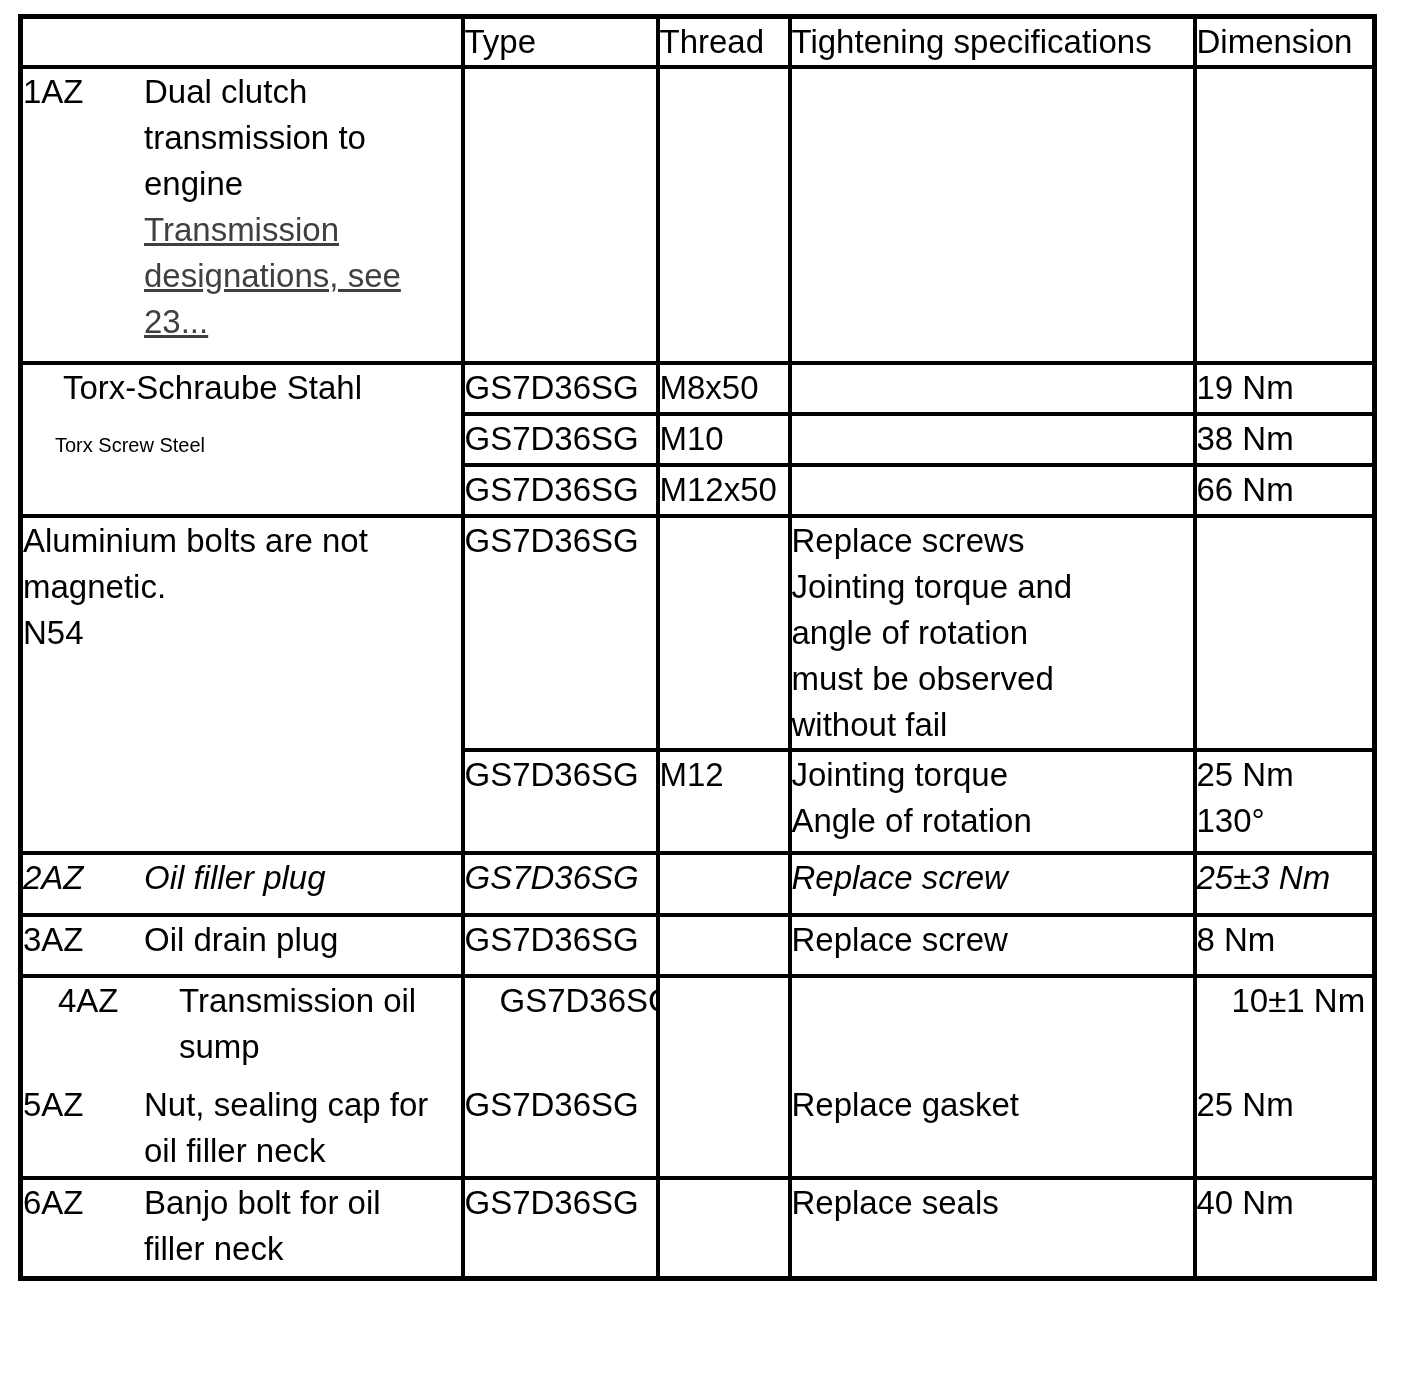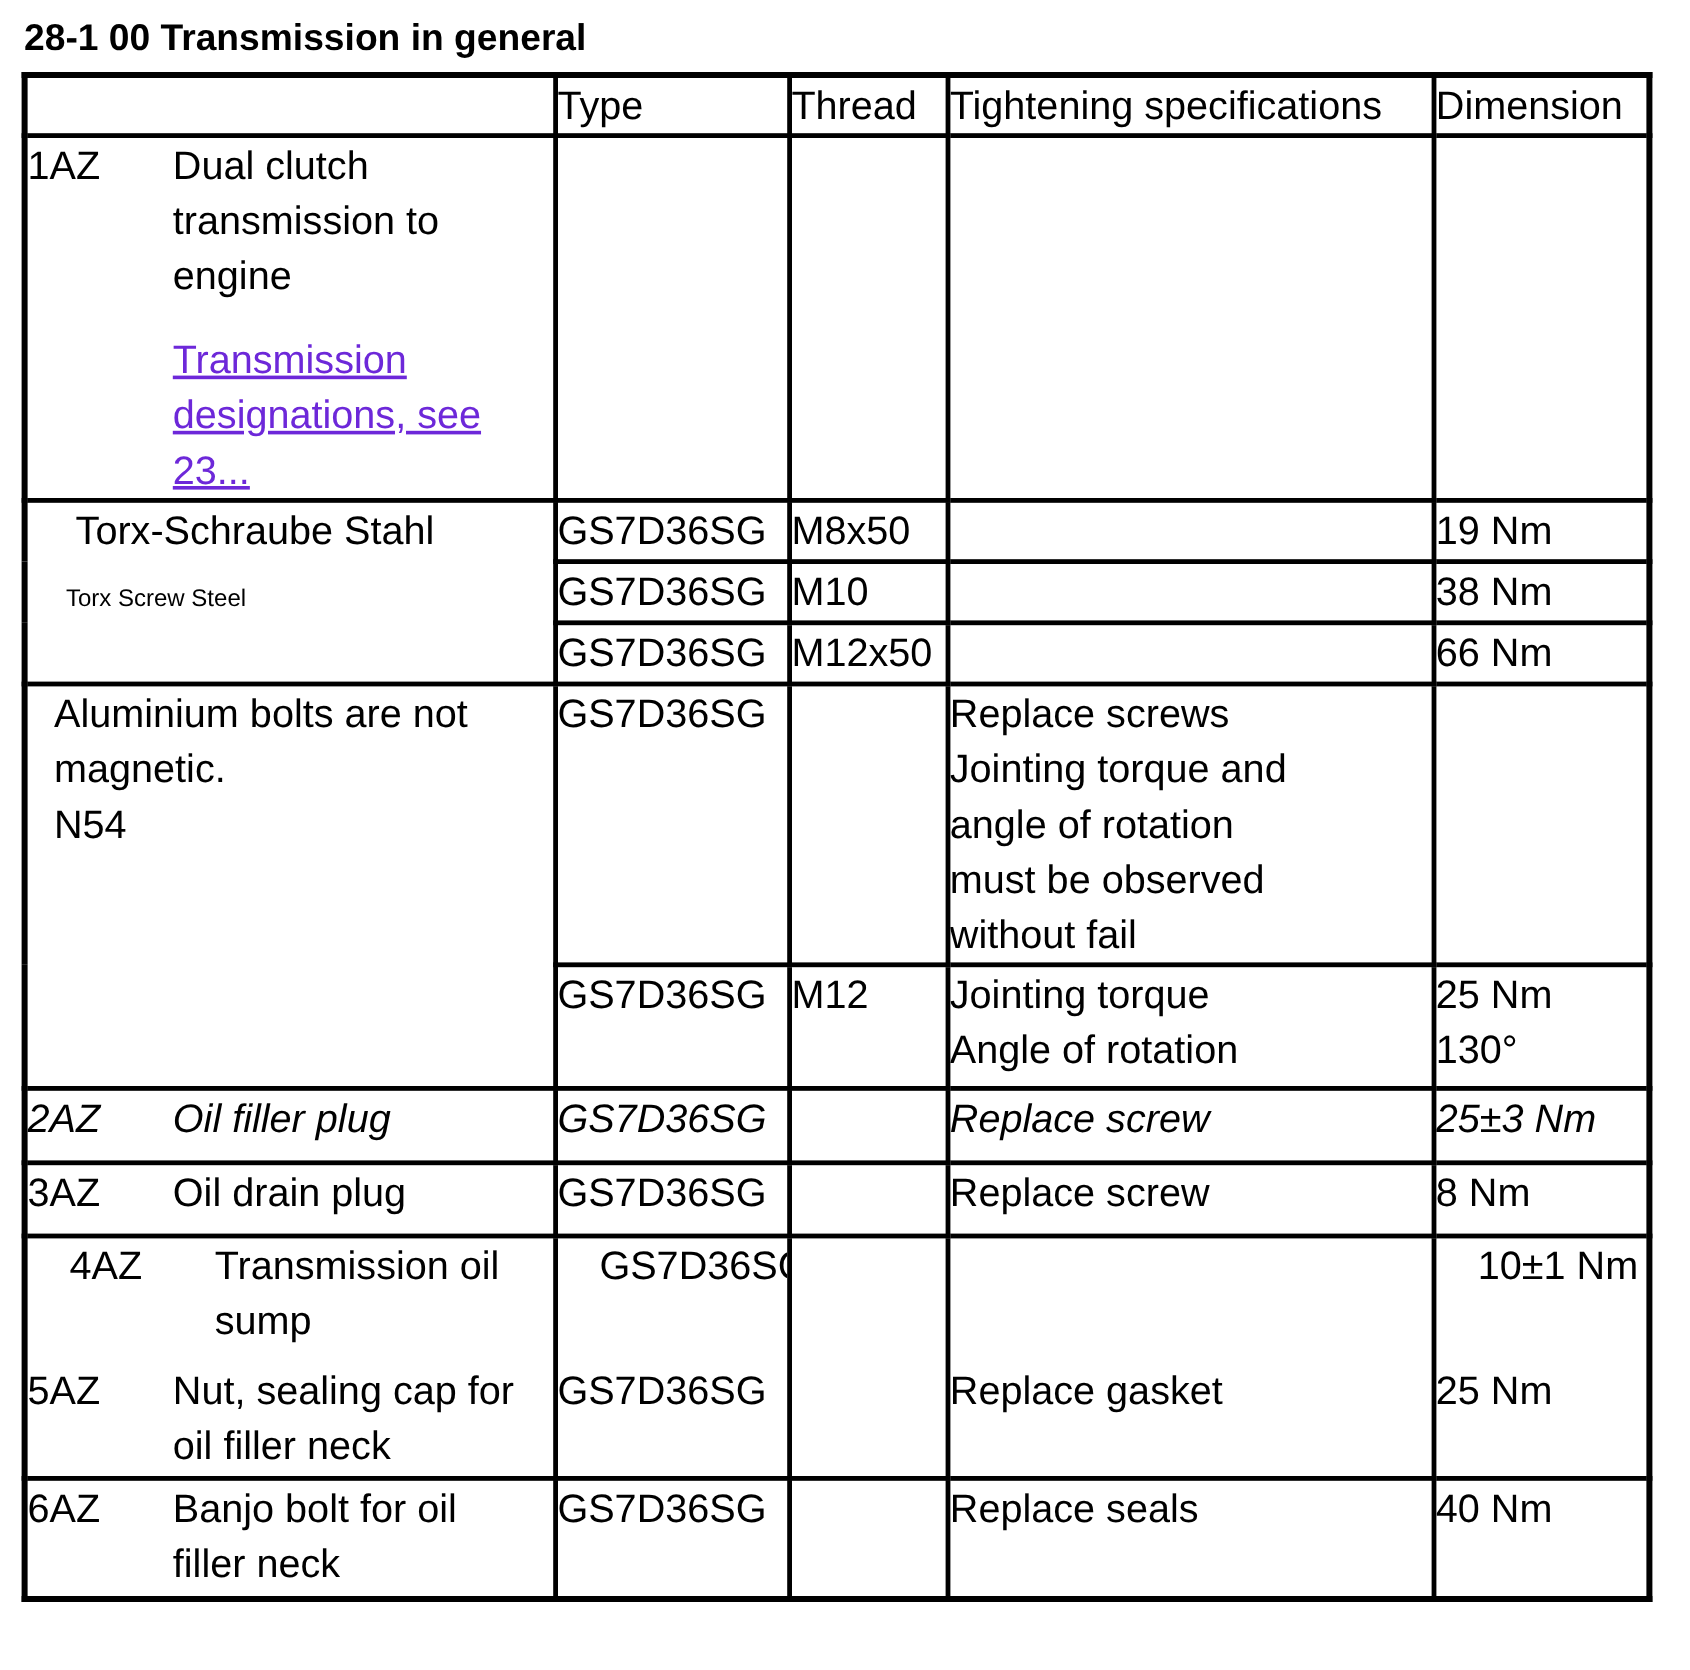--- a/index.html
+++ b/index.html
@@ -30,43 +30,42 @@
   td.c-type{padding:4px 4px 4px 8px;}
   td.c-thread{padding:4px 4px 4px 8px;}
   td.c-spec{padding:4px 4px 4px 28px;}
   td.c-dim{padding:4px 4px 4px 8px;}
   .ml{white-space:pre-line;}
   
   .item-entry{display:flex;align-items:flex-start;gap:36px;}
   .item-code{flex:0 0 85px;}
   .item-desc{flex:1 1 auto;}
   .link{
-    color:#6d28d9;text-decoration:underline;cursor:pointer;
-    display:inline-block;margin-top:24px;
+    color:#404040;text-decoration:underline;cursor:pointer;
+    display:inline-block;
   }
   .torx-de{padding-left:40px;}
   .torx-en{padding-left:32px;font-size:20px;line-height:32px;margin-top:18px;}
-  .alu-label{padding-left:22px;}
+  .alu-label{}
   
   tr.rh-1az  td{height:292px;}
   tr.rh-sub  td{height:47px;}
   tr.rh-alu1 td{height:222px;}
   tr.rh-alu2 td{height:99px;}
   tr.rh-2az  td{height:58px;font-style:italic;}
   tr.rh-3az  td{height:57px;}
   tr.rh-45az td{height:198px;}
   tr.rh-6az  td{height:96px;}
   
   .blk1{min-height:104px;padding-left:35px;}
 </style>
 </head>
 <body>
 
 <div class="page">
-  <h1 class="page-title">28-1 00 Transmission in general</h1>
 
   <table class="spec">
     <colgroup>
       <col style="width:442px">
       <col style="width:195px">
       <col style="width:132px">
       <col style="width:405px">
       <col style="width:180px">
     </colgroup>
     <thead>

